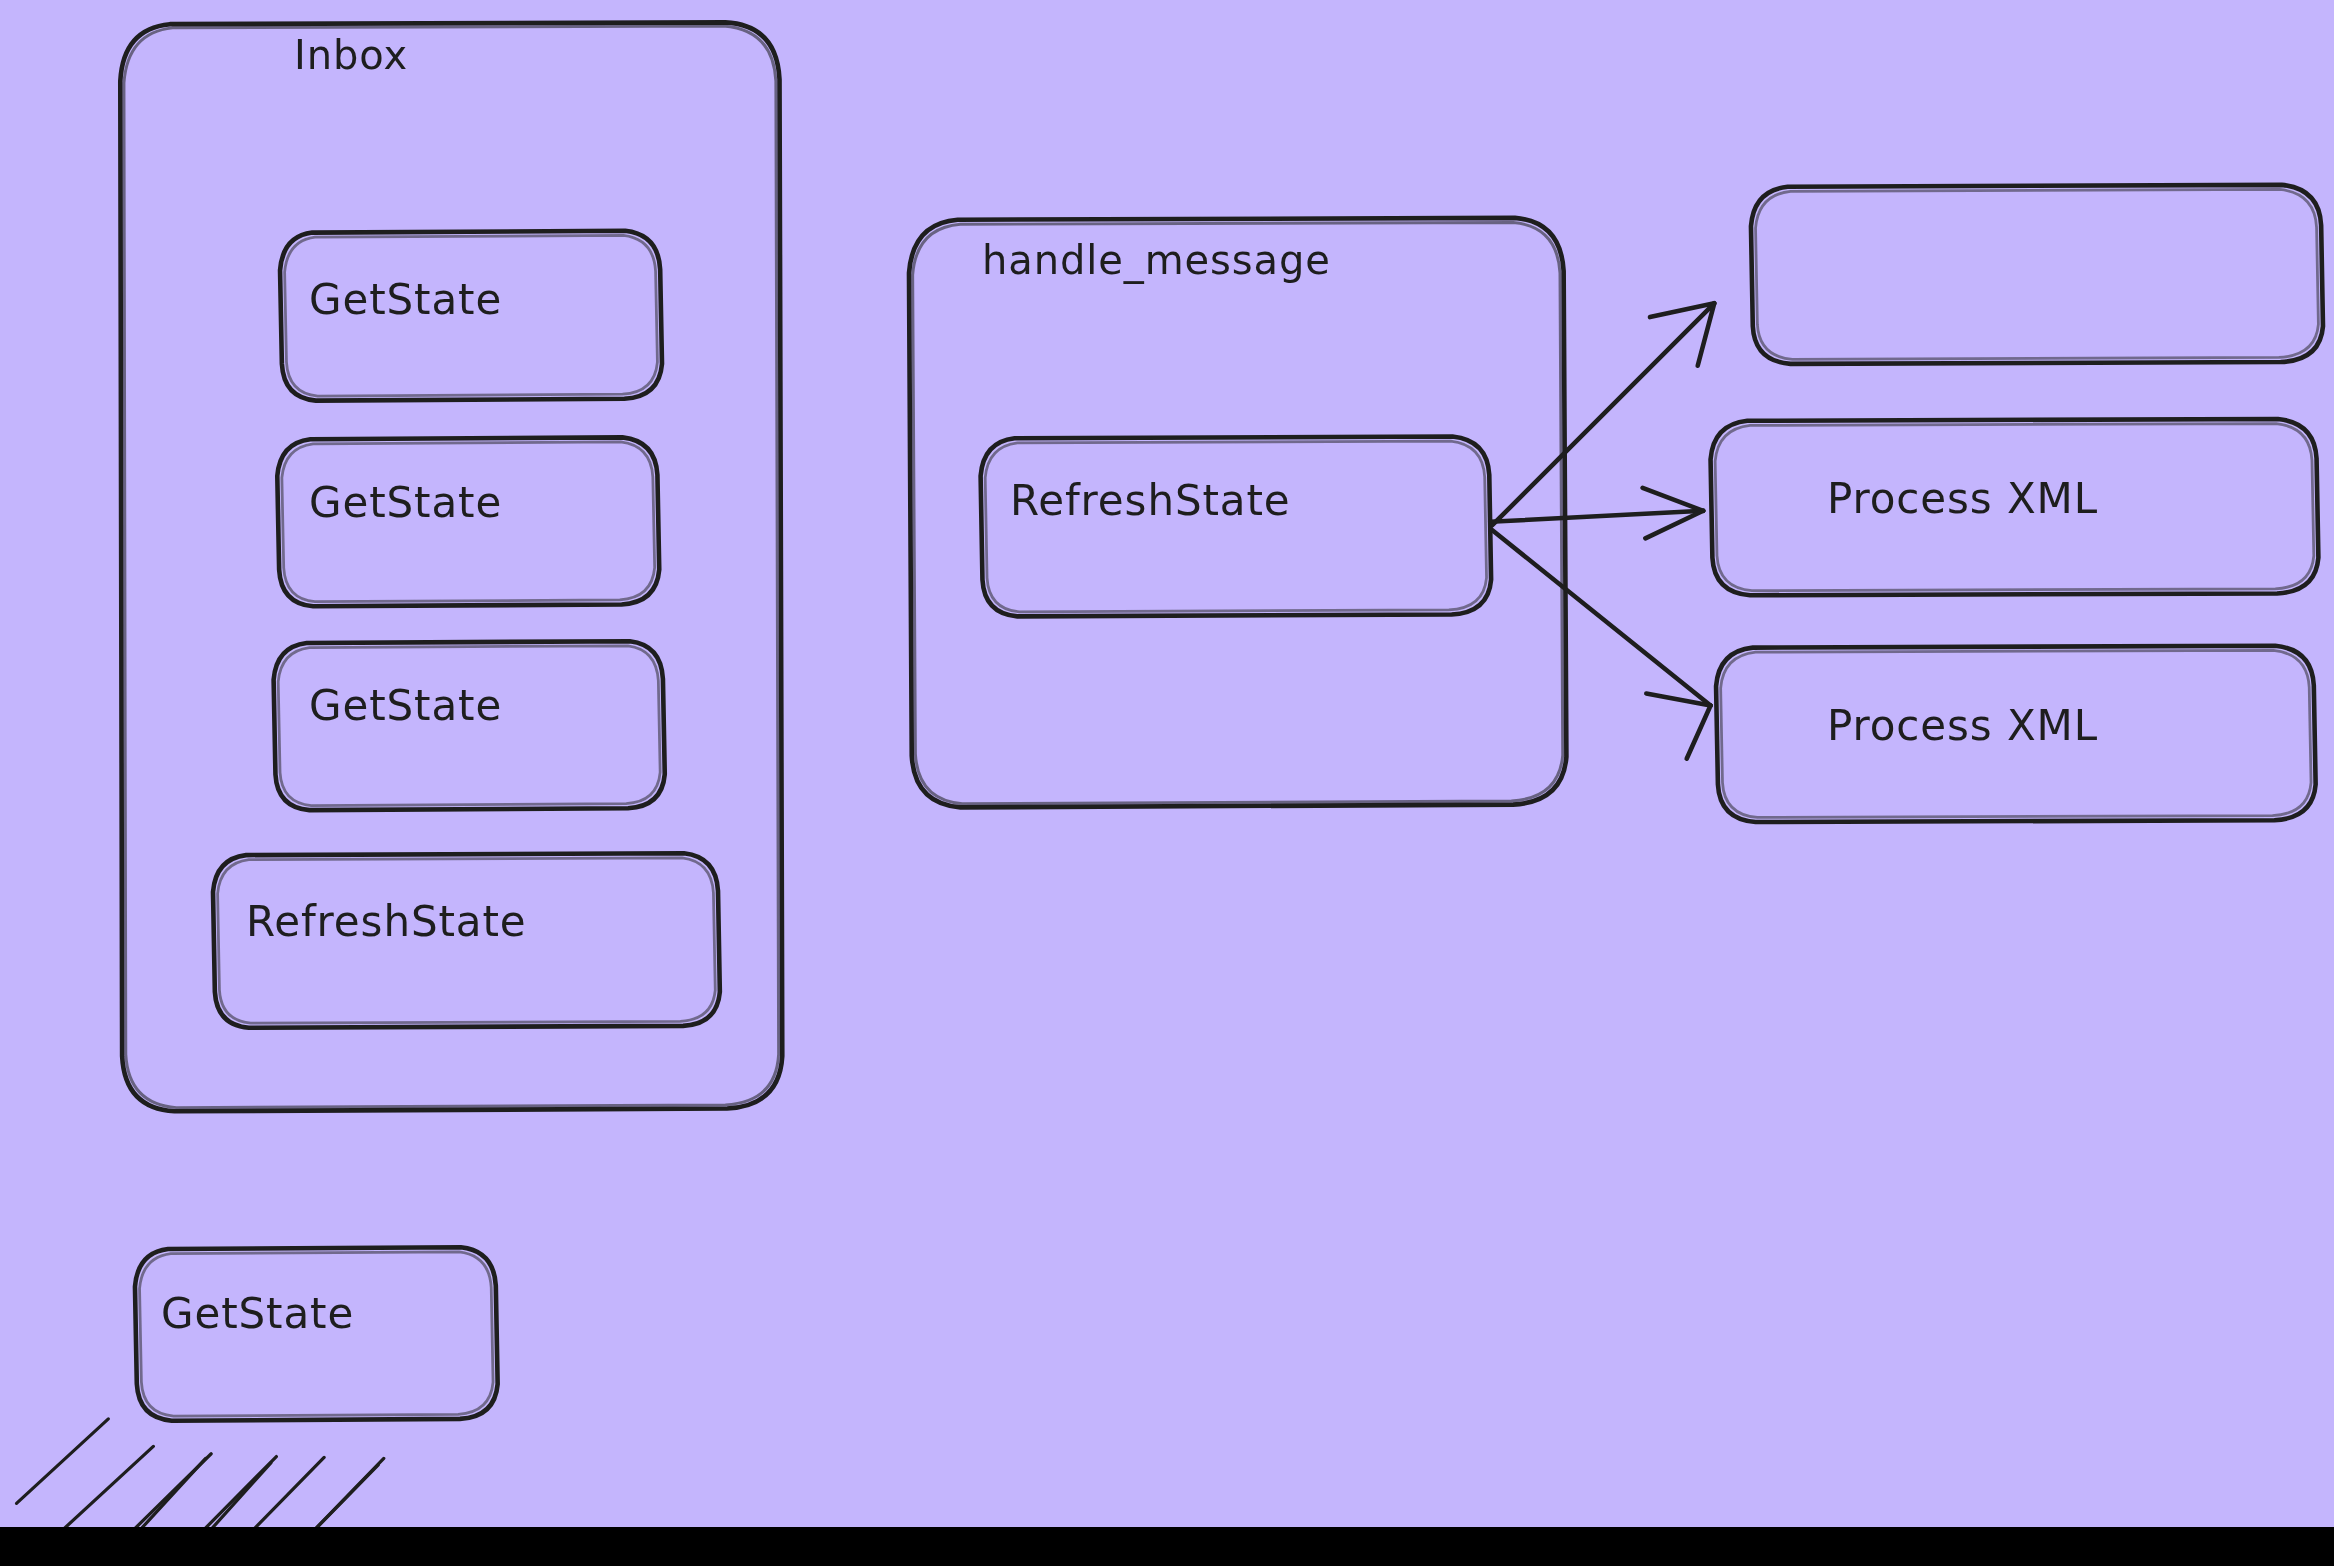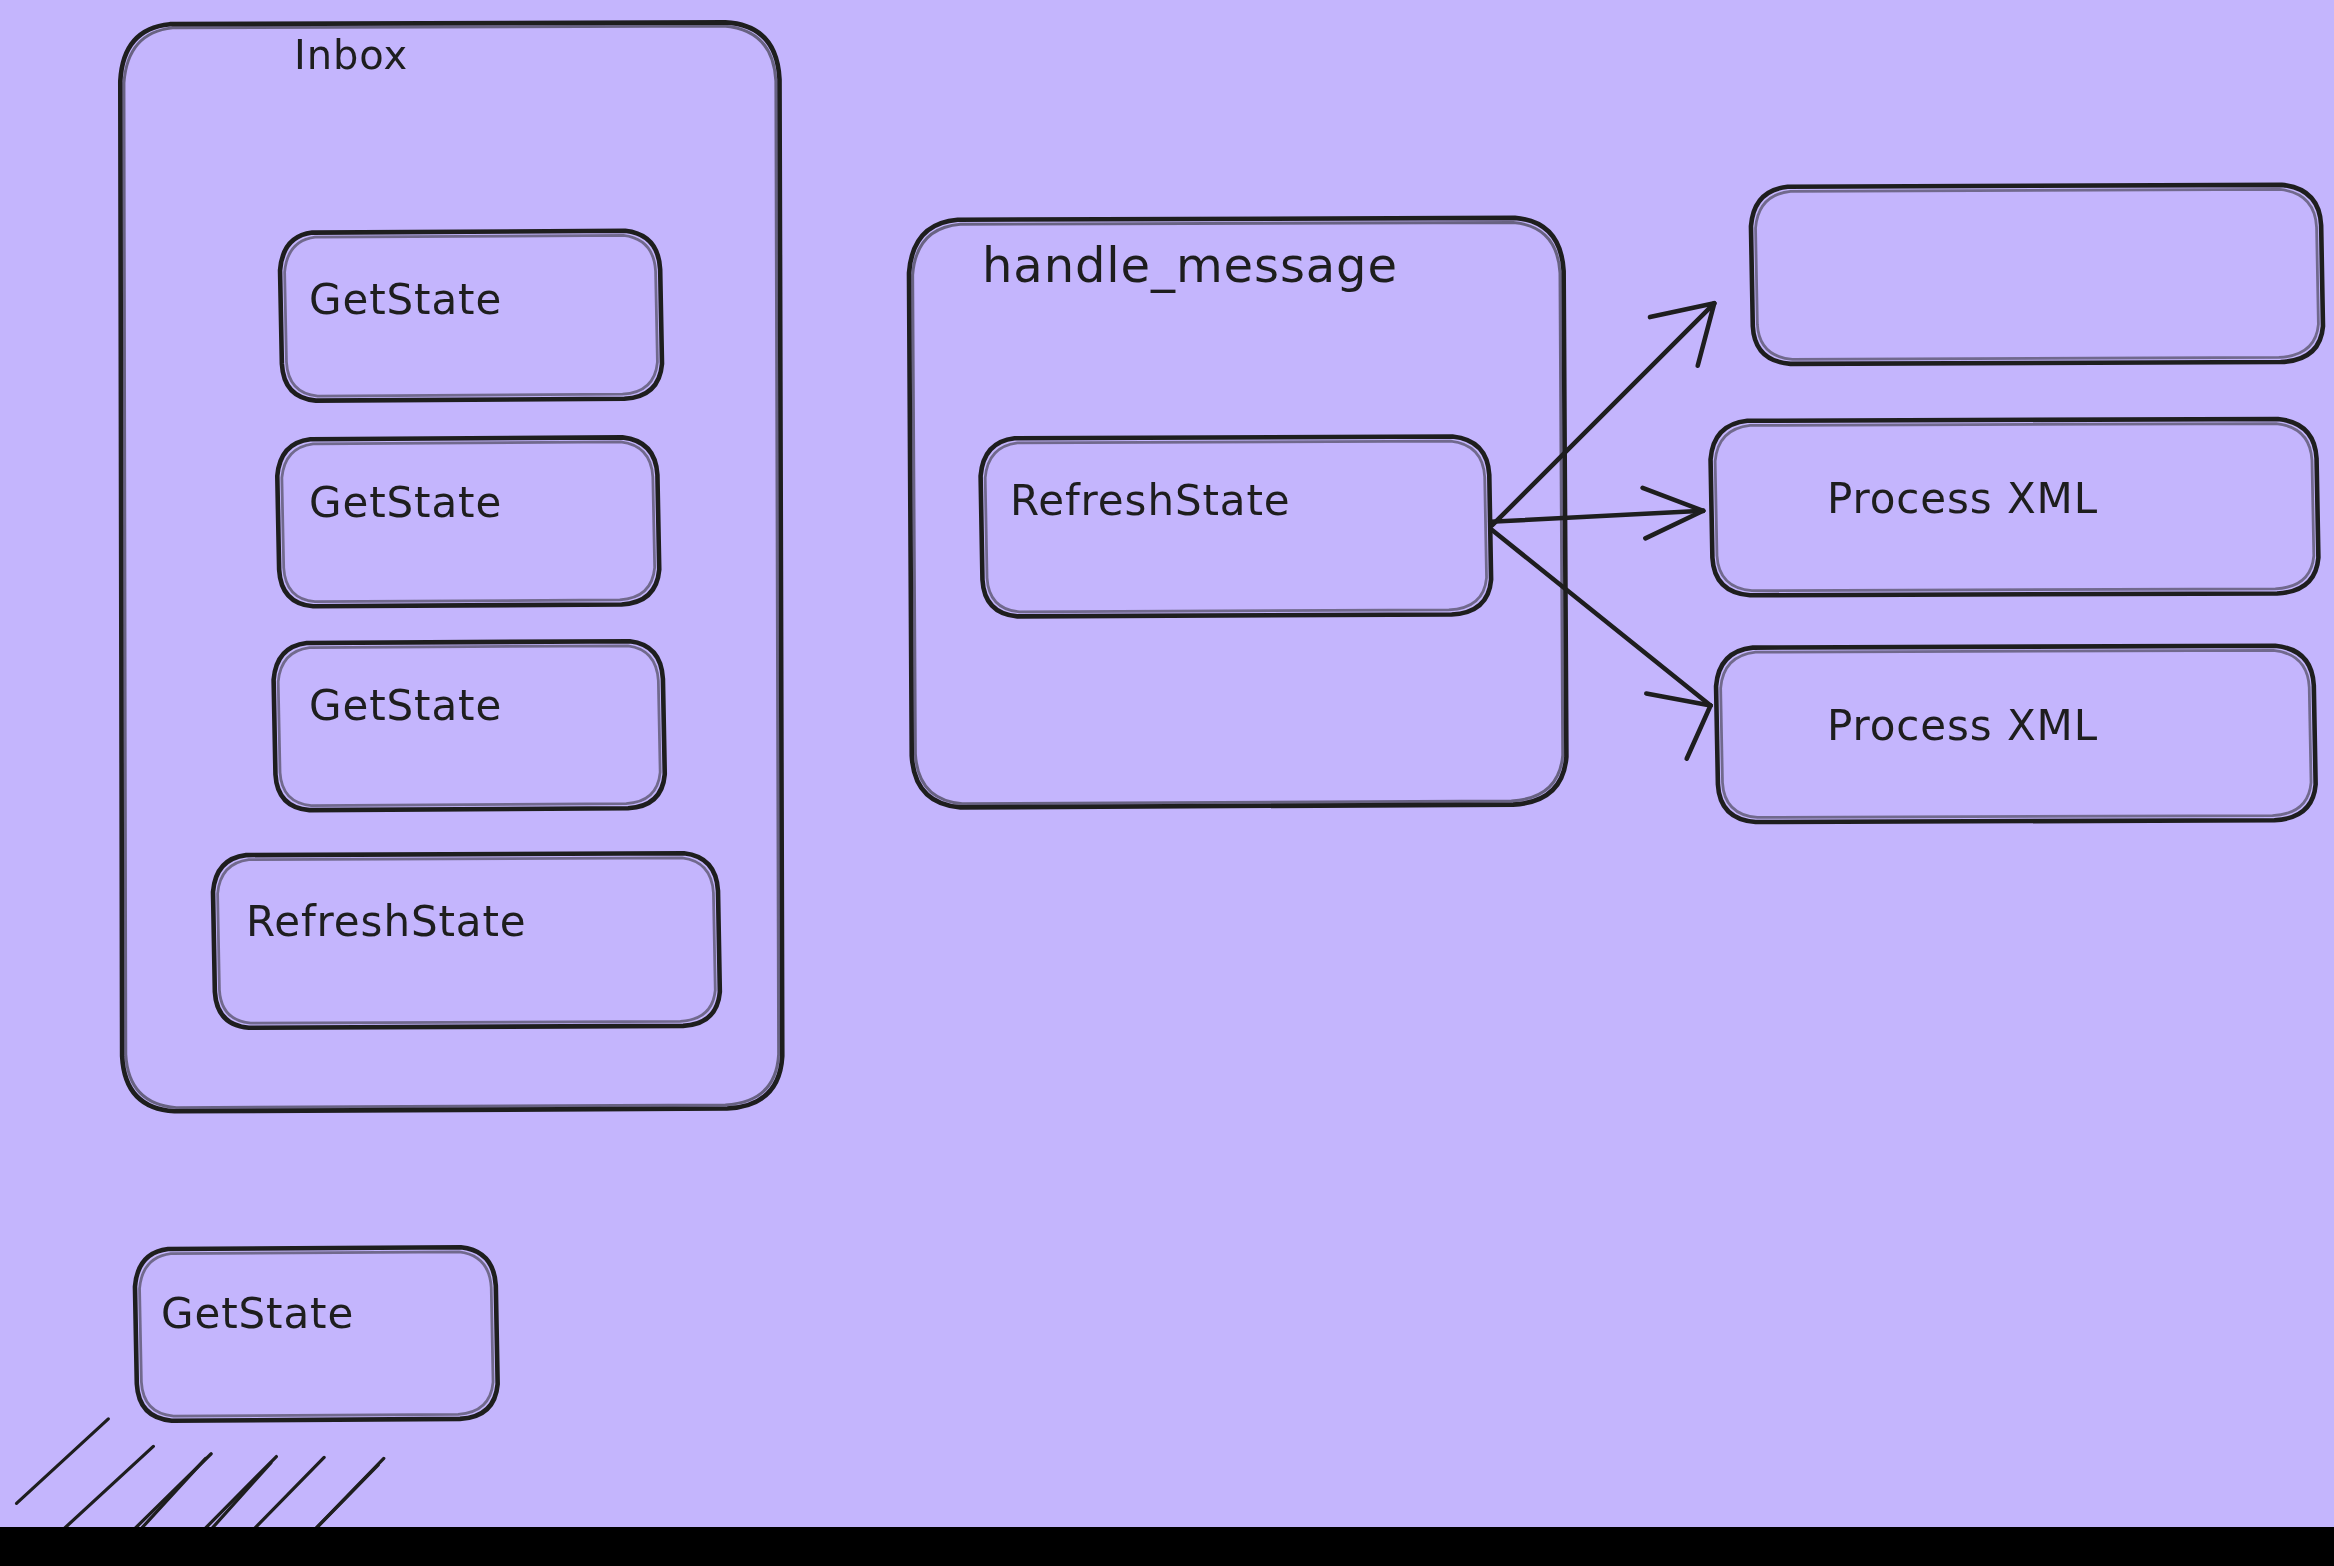--- a/index.html
+++ b/index.html
@@ -25,21 +25,21 @@
   .lbl {
     position: absolute;
     color: #1e1e1e;
     font-family: "DejaVu Sans", sans-serif;
     white-space: nowrap;
     letter-spacing: 0.9px;
     pointer-events: none;
     user-select: none;
   }
   .lbl-inbox-title   { left: 294px;  top: 32px;   font-size: 40px; }
-  .lbl-handle-title  { left: 982px; top: 237px;  font-size: 48px; }
+  .lbl-handle-title  { left: 982px; top: 237px;  font-size: 40px; }
   .lbl-node          { font-size: 42px; }
   .n1 { left: 309px;  top: 275px; }
   .n2 { left: 309px;  top: 478px; }
   .n3 { left: 309px;  top: 681px; }
   .n4 { left: 246px;  top: 897px; }
   .n5 { left: 1010px; top: 476px; }
   .n6 { left: 1790px; top: 243px; }
   .n7 { left: 1827px; top: 474px; }
   .n8 { left: 1827px; top: 701px; }
   .n9 { left: 161px;  top: 1289px; }

